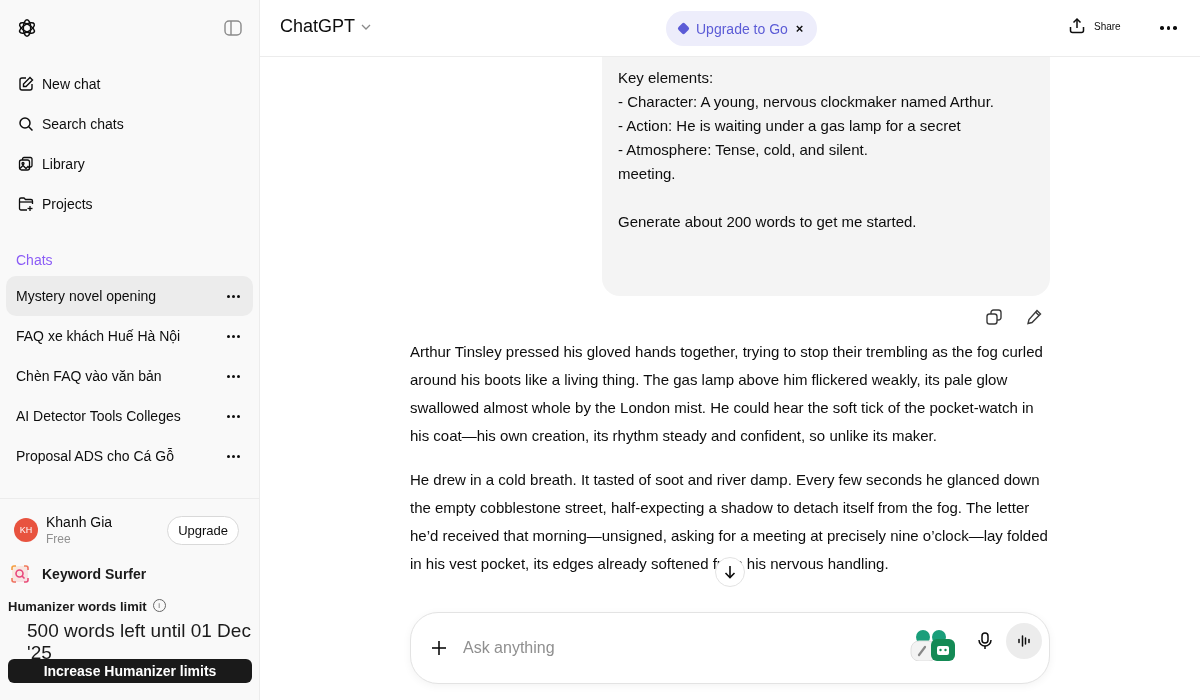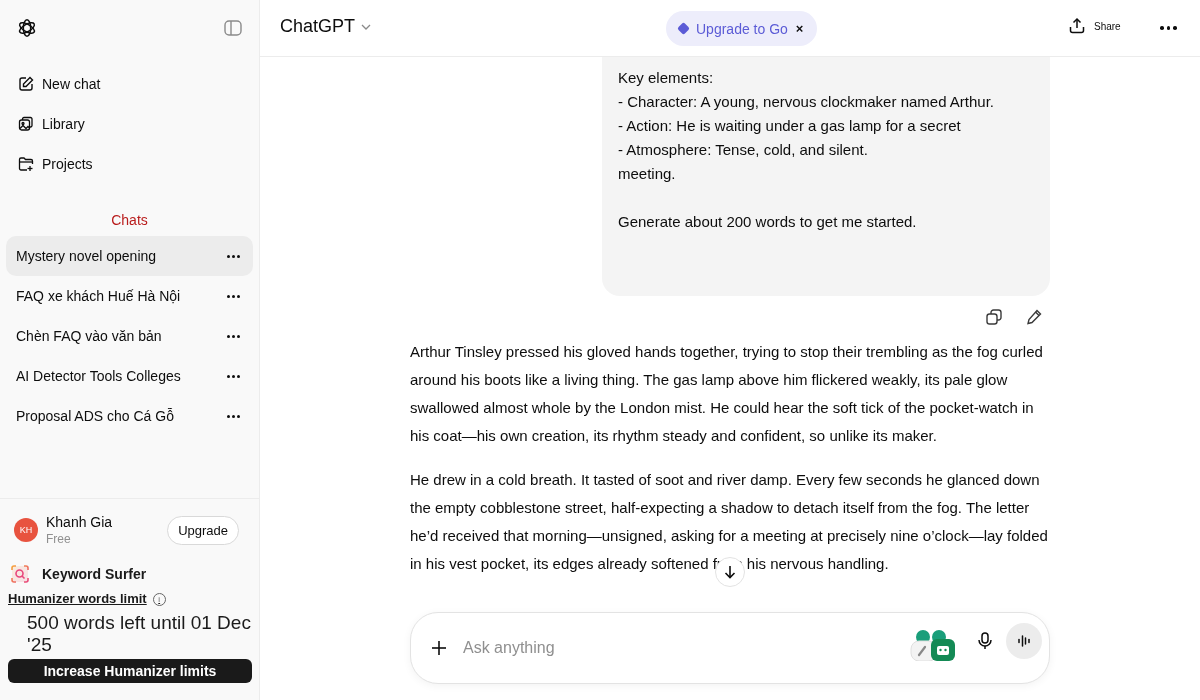--- a/index.html
+++ b/index.html
@@ -7,38 +7,38 @@
   body { font-family: "Liberation Sans", "DejaVu Sans", sans-serif; color: #0d0d0d; position: relative; }
 
   
   .sidebar { position: absolute; left: 0; top: 0; width: 260px; height: 700px; background: #f9f9f9; border-right: 1px solid #ececec; }
   .sb-top { height: 56px; display: flex; align-items: center; justify-content: space-between; padding: 0 16px; }
   .logo { width: 22px; height: 22px; display: flex; align-items: center; justify-content: center; }
   .toggle-sb { width: 20px; height: 20px; display: flex; align-items: center; justify-content: center; margin-right: 0; }
   .nav { margin-top: 8px; padding: 0 6px; }
   .nav-item { height: 40px; display: flex; align-items: center; padding: 0 10px; border-radius: 10px; font-size: 14px; color: #0d0d0d; }
   .nav-item .ic { width: 20px; height: 20px; margin-right: 6px; display: flex; align-items: center; justify-content: center; }
-  .section-label { font-size: 14px; color: #b91c1c; padding: 0 16px; margin-top: 24px; height: 24px; line-height: 24px; text-align: center; }
+  .section-label { font-size: 14px; color: #8b5cf6; padding: 0 16px; margin-top: 24px; height: 24px; line-height: 24px; }
   .chats { margin-top: 4px; padding: 0 6px; height: 222px; overflow: hidden; }
   .chat-item { height: 40px; display: flex; align-items: center; justify-content: space-between; padding: 0 10px; border-radius: 10px; font-size: 14px; color: #0d0d0d; white-space: nowrap; }
   .chat-item.active { background: #ececec; }
   .chat-item .dots { width: 20px; display: flex; justify-content: center; align-items: center; gap: 2px; }
   .chat-item .dots i { width: 3px; height: 3px; border-radius: 50%; background: #0d0d0d; display: block; }
 
   .sb-bottom { position: absolute; left: 0; right: 0; top: 498px; bottom: 0; border-top: 1px solid #ececec; background: #f9f9f9; }
   .user-row { display: flex; align-items: center; padding: 0 20px 0 14px; height: 62px; }
   .avatar { width: 24px; height: 24px; border-radius: 50%; background: #e8533f; color: #fff; font-size: 9px; display: flex; align-items: center; justify-content: center; margin-right: 8px; }
   .user-info { flex: 1; }
   .user-name { font-size: 14px; color: #0d0d0d; }
   .user-plan { font-size: 12px; color: #8f8f8f; margin-top: 2px; }
   .upgrade-btn { border: 1px solid #d9d9d9; border-radius: 999px; background: #fff; font-size: 13px; padding: 6px 10px; color: #0d0d0d; font-family: inherit; }
   .kw-row { display: flex; align-items: center; padding: 0 10px; height: 34px; margin-top: -4px; }
   .kw-icon { width: 20px; height: 20px; margin-right: 12px; }
   .kw-label { font-size: 14px; font-weight: bold; color: #1a1a1a; }
-  .hum-title { font-size: 13px; font-weight: bold; color: #1a1a1a; padding: 0 8px; margin-top: 0; display: flex; align-items: flex-end; text-decoration: underline; }
+  .hum-title { font-size: 13px; font-weight: bold; color: #1a1a1a; padding: 0 8px; margin-top: 8px; display: flex; align-items: flex-start; }
   .hum-title .info { width: 13px; height: 13px; border: 1px solid #666; border-radius: 50%; margin-left: 6px; font-size: 8px; display: inline-flex; align-items: center; justify-content: center; color: #666; font-weight: normal; }
   .hum-sub { font-size: 19px; color: #1a1a1a; padding: 0 8px; margin-top: 6px; margin-left: 19px; }
   .hum-btn { position: absolute; left: 8px; width: 244px; top: 160px; height: 24px; background: #1a1a1a; color: #fff; font-size: 14px; font-weight: bold; border-radius: 6px; border: none; font-family: inherit; }
 
   
   .main { position: absolute; left: 260px; top: 0; right: 0; bottom: 0; background: #fff; }
   .header { position: absolute; top: 0; left: 0; right: 0; height: 57px; border-bottom: 1px solid #ececec; background: #fff; z-index: 5; }
   .model-sel { position: absolute; left: 20px; top: 16px; font-size: 18px; color: #0d0d0d; display: flex; align-items: center; }
   .model-sel .chev { margin-left: 6px; width: 10px; height: 10px; }
   .upgrade-pill { position: absolute; left: 406px; top: 11px; height: 35px; width: 151px; background: #ededfb; border-radius: 18px; display: flex; align-items: center; padding: 0 12px; font-size: 14px; color: #5b5bd6; }
@@ -97,20 +97,29 @@
       <span class="ic">
         <svg width="16" height="16" viewBox="0 0 16 16" fill="none" stroke="#0d0d0d" stroke-width="1.4">
             <path d="M8 2H4a2 2 0 0 0-2 2v8a2 2 0 0 0 2 2h8a2 2 0 0 0 2-2V8"></path>
             <path d="M12 1.5l2.5 2.5L8 10.5H5.5V8z"></path>
           </svg>
       </span>
       <span>New chat</span>
     </div>
     <div class="nav-item">
       <span class="ic">
+        <svg width="16" height="16" viewBox="0 0 16 16" fill="none" stroke="#0d0d0d" stroke-width="1.5">
+            <circle cx="7" cy="7" r="5"></circle>
+            <line x1="10.7" y1="10.7" x2="14.5" y2="14.5"></line>
+          </svg>
+      </span>
+      <span>Search chats</span>
+    </div>
+    <div class="nav-item">
+      <span class="ic">
         <svg width="16" height="16" viewBox="0 0 16 16" fill="none" stroke="#0d0d0d" stroke-width="1.3">
             <rect x="1.5" y="4" width="10" height="10" rx="2"></rect>
             <path d="M4.5 4V3a1.5 1.5 0 0 1 1.5-1.5h6.5A1.5 1.5 0 0 1 14 3v6.5A1.5 1.5 0 0 1 12.5 11H11.5"></path>
             <circle cx="5" cy="7.5" r="1"></circle>
             <path d="M2 12.5l3-3 3 3 2-2 1.5 1.5"></path>
           </svg>
       </span>
       <span>Library</span>
     </div>
     <div class="nav-item">

